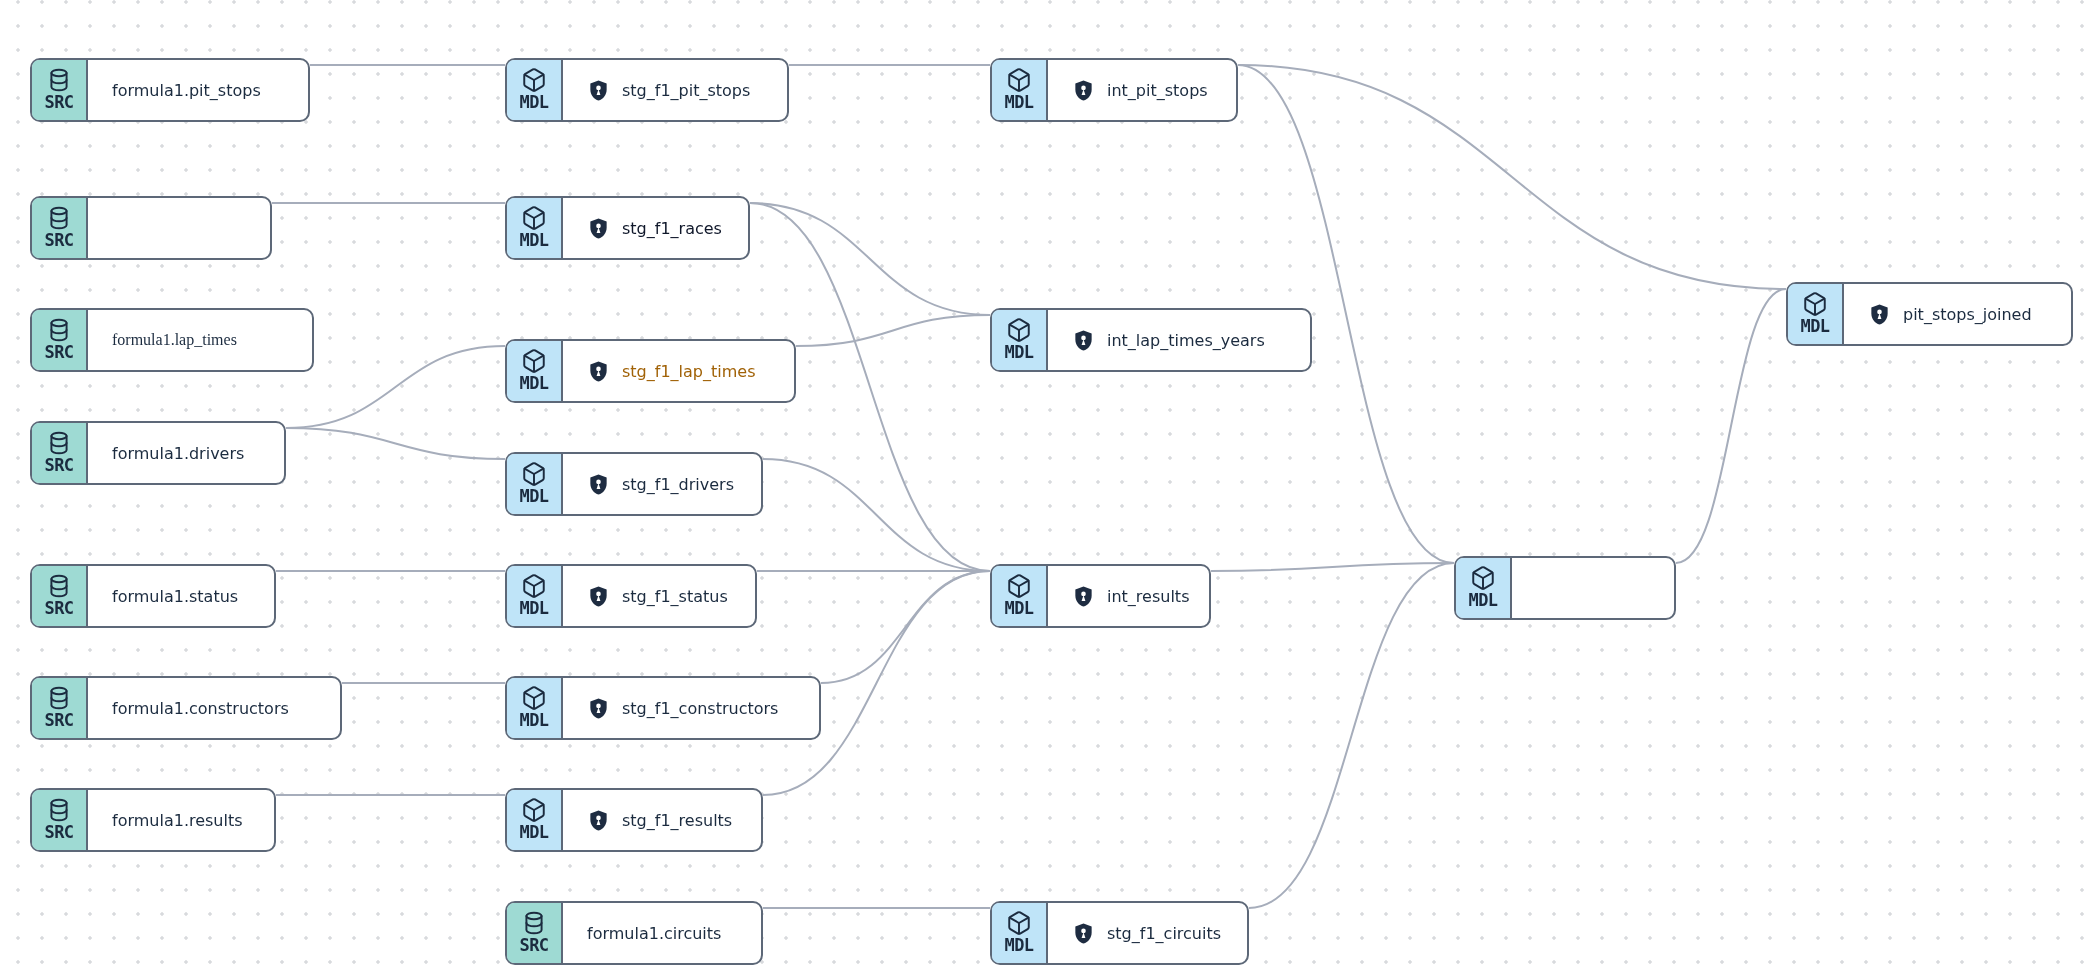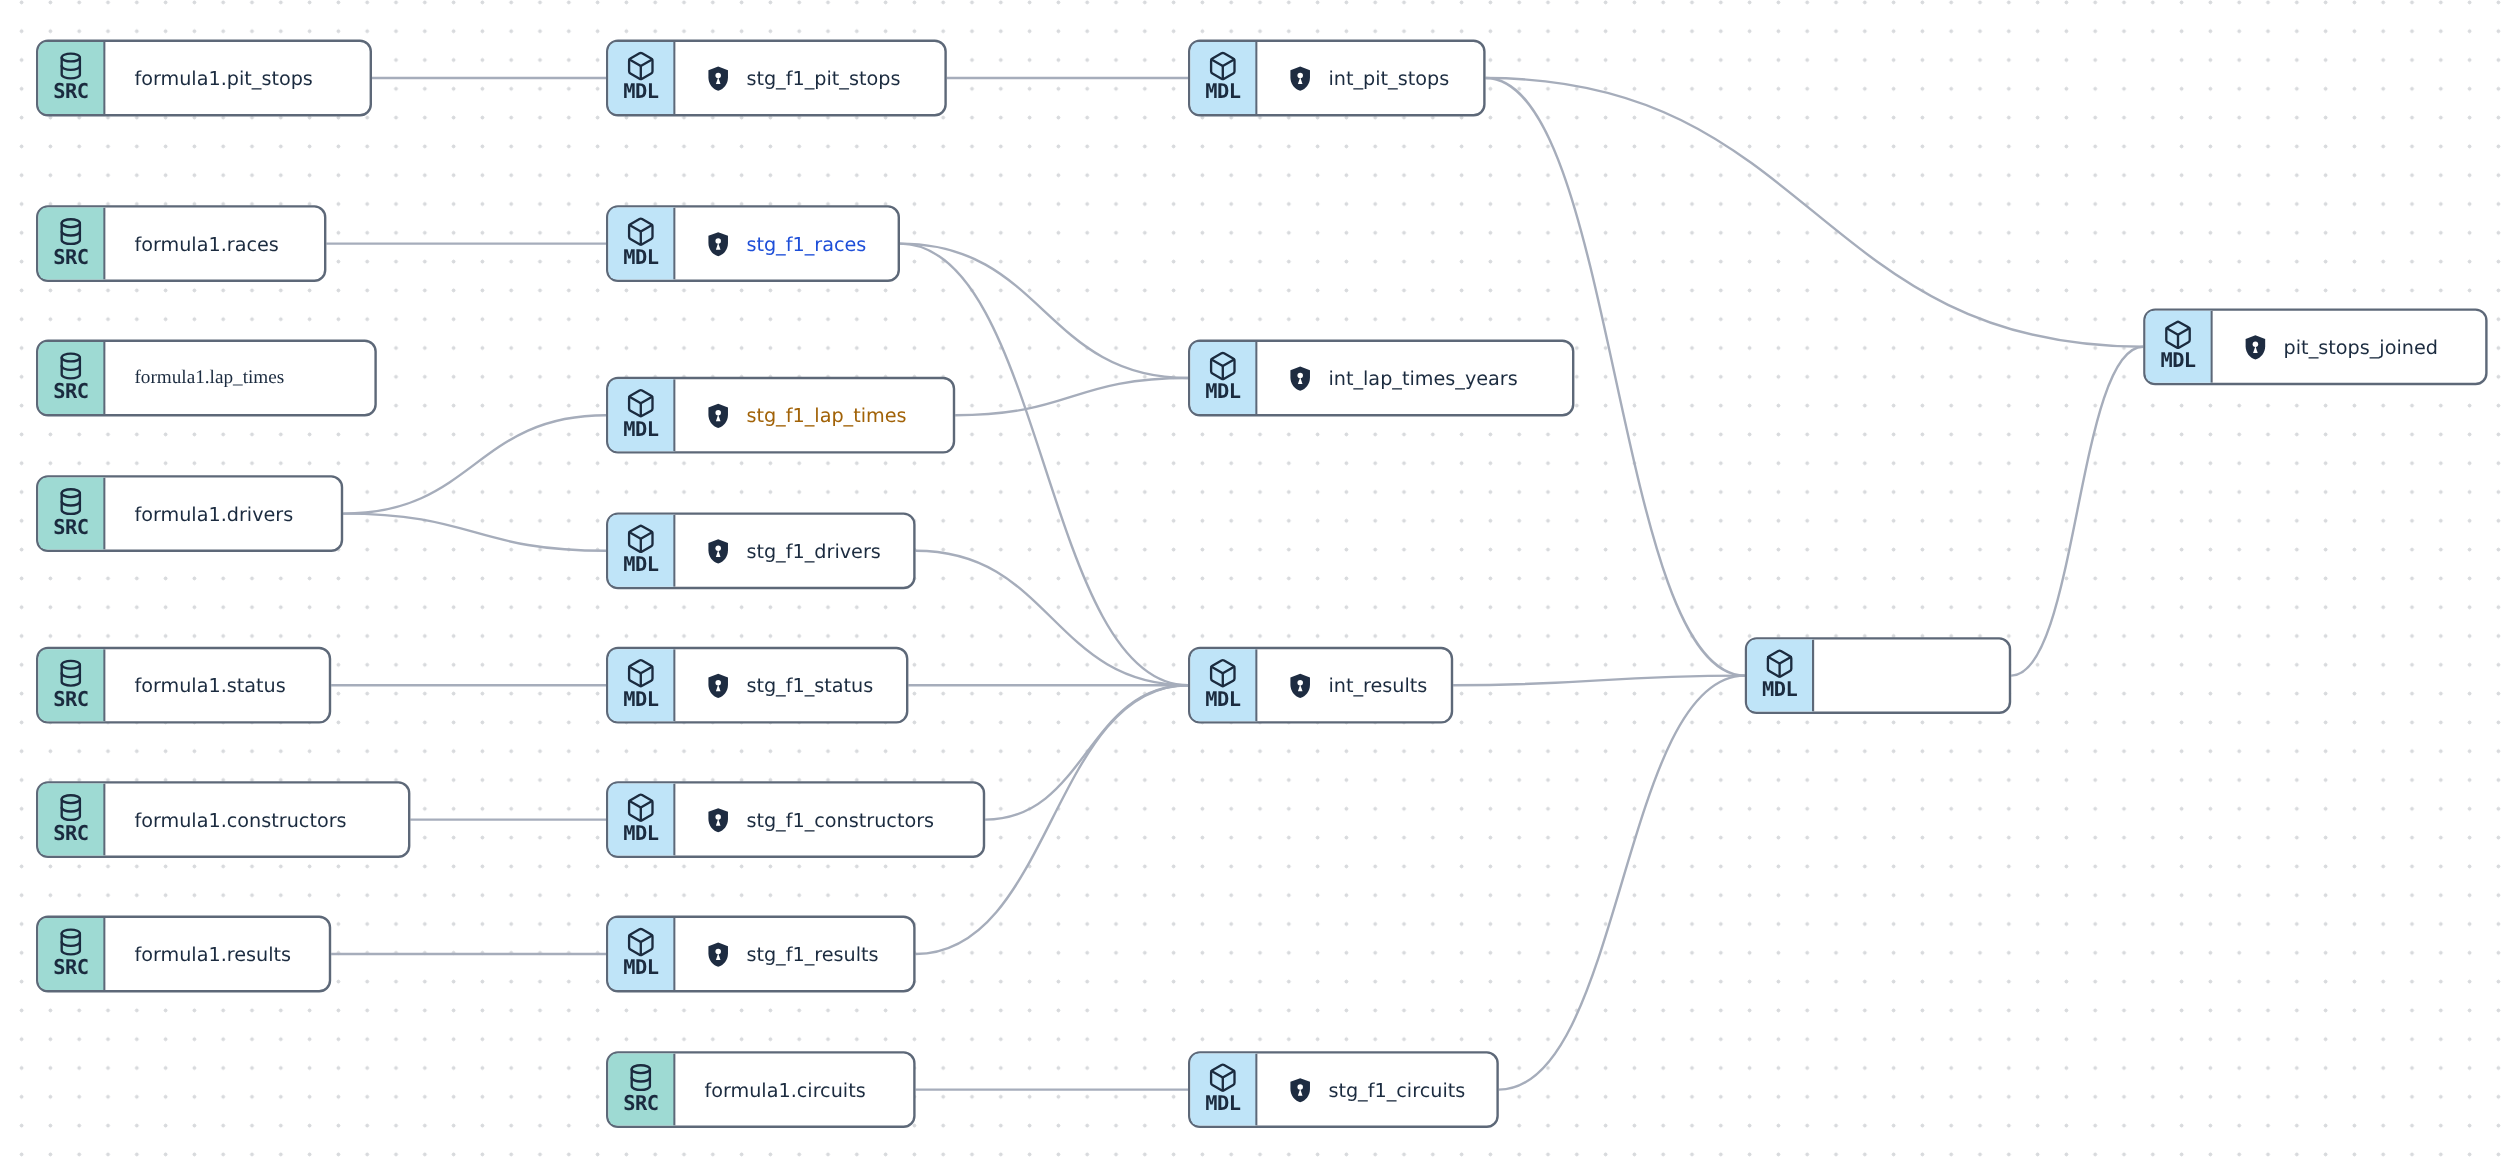--- a/index.html
+++ b/index.html
@@ -11,20 +11,21 @@
     background-position: 6px 14px;
     font-family:"DejaVu Sans", "Liberation Sans", sans-serif;
   }
   svg.edges { position:absolute; left:0; top:0; width:2100px; height:972px; }
   svg.edges path { fill:none; stroke-width:2px; }
   .node {
     position:absolute; height:64px; box-sizing:border-box;
     display:flex; align-items:stretch;
     background:#ffffff; border:2px solid #5d6878; border-radius:10px;
     cursor:pointer;
+    margin-top:25px;
   }
   .badge {
     flex:0 0 54px; width:54px;
     display:flex; flex-direction:column; align-items:center; justify-content:center;
     gap:0px; border-right:2px solid #5d6878; border-radius:7px 0 0 7px;
   }
   .badge-label {
     font-family:"DejaVu Sans Mono", "Liberation Mono", monospace;
     font-size:17px; font-weight:700; line-height:1.15; letter-spacing:-0.5px;
   }
@@ -78,23 +79,20 @@
       </div>
       <div class="node" style="left: 30px; top: 171px; width: 242px; border-color: rgb(93, 104, 120); background: rgb(255, 255, 255);">
         <div class="badge" style="background: rgb(158, 218, 211); border-right-color: rgb(93, 104, 120);">
           <svg class="icon" width="26" height="26" viewBox="0 0 24 24" fill="none" stroke="#1b2b3f" stroke-width="1.8" stroke-linecap="round" stroke-linejoin="round">
             <ellipse cx="12" cy="5.5" rx="7" ry="3"></ellipse>
             <path d="M5 5.5v6.5c0 1.66 3.13 3 7 3s7-1.34 7-3V5.5"></path>
             <path d="M5 12v6.5c0 1.66 3.13 3 7 3s7-1.34 7-3V12"></path>
           </svg>
           <span class="badge-label" style="color: rgb(27, 43, 63);">SRC</span>
         </div>
-        <div class="node-body">
-          <span class="node-label" style="color: rgb(27, 43, 63);">formula1.races</span>
-        </div>
       </div>
       <div class="node" style="left: 30px; top: 283px; width: 284px; border-color: rgb(93, 104, 120); background: rgb(255, 255, 255);">
         <div class="badge" style="background: rgb(158, 218, 211); border-right-color: rgb(93, 104, 120);">
           <svg class="icon" width="26" height="26" viewBox="0 0 24 24" fill="none" stroke="#1b2b3f" stroke-width="1.8" stroke-linecap="round" stroke-linejoin="round">
             <ellipse cx="12" cy="5.5" rx="7" ry="3"></ellipse>
             <path d="M5 5.5v6.5c0 1.66 3.13 3 7 3s7-1.34 7-3V5.5"></path>
             <path d="M5 12v6.5c0 1.66 3.13 3 7 3s7-1.34 7-3V12"></path>
           </svg>
           <span class="badge-label" style="color: rgb(27, 43, 63);">SRC</span>
         </div>
@@ -193,21 +191,21 @@
             <line x1="12" y1="21.8" x2="12" y2="12"></line>
           </svg>
           <span class="badge-label" style="color: rgb(27, 43, 63);">MDL</span>
         </div>
         <div class="node-body">
           <svg class="icon" width="23" height="23" viewBox="0 0 24 24">
             <path d="M12 1.5l8.5 3.2v6.3c0 5.5-3.6 10.2-8.5 11.5-4.9-1.3-8.5-6-8.5-11.5V4.7z" fill="#1e2c41"></path>
             <circle cx="12" cy="9.3" r="2.4" fill="#ffffff"></circle>
             <path d="M12 10.8l2 6h-4z" fill="#ffffff"></path>
           </svg>
-          <span class="node-label" style="color: #1d4ed8;">stg_f1_races</span>
+          <span class="node-label" style="color: #0f172a;">stg_f1_races</span>
         </div>
       </div>
       <div class="node" style="left: 505px; top: 314px; width: 291px; border-color: rgb(93, 104, 120); background: rgb(255, 255, 255);">
         <div class="badge" style="background: rgb(191, 228, 248); border-right-color: rgb(93, 104, 120);">
           <svg class="icon" width="26" height="26" viewBox="0 0 24 24" fill="none" stroke="#1b2b3f" stroke-width="1.8" stroke-linecap="round" stroke-linejoin="round">
             <path d="M21 16V8a2 2 0 0 0-1-1.73l-7-4a2 2 0 0 0-2 0l-7 4A2 2 0 0 0 3 8v8a2 2 0 0 0 1 1.73l7 4a2 2 0 0 0 2 0l7-4A2 2 0 0 0 21 16z"></path>
             <polyline points="3.3 7 12 12 20.7 7"></polyline>
             <line x1="12" y1="21.8" x2="12" y2="12"></line>
           </svg>
           <span class="badge-label" style="color: rgb(27, 43, 63);">MDL</span>

